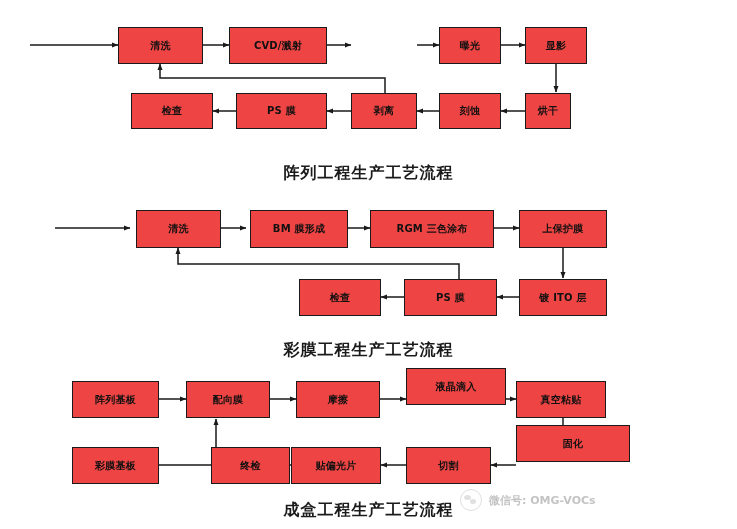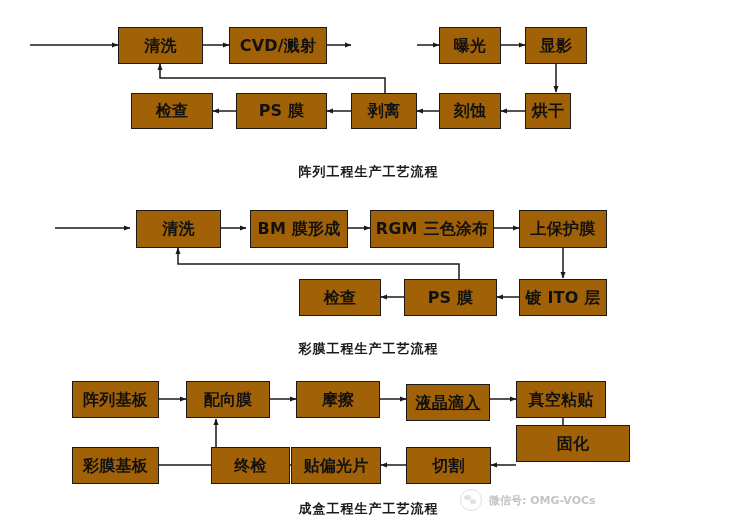--- a/index.html
+++ b/index.html
@@ -10,37 +10,37 @@
     overflow:hidden;
     position:relative;
   }
   #page{position:absolute;left:0;top:0;width:737px;height:529px;}
 
   .svg-layer{position:absolute;left:0;top:0;width:737px;height:529px;}
 
   .node{
     position:absolute;
     box-sizing:border-box;
-    background:#a16207;
+    background:#ef4444;
     border:1.6px solid #1a1a1a;
     display:flex;align-items:center;justify-content:center;
     color:#111111;
-    font-size:16px;
+    font-size:10px;
     font-weight:700;
     letter-spacing:.2px;
     white-space:nowrap;
     line-height:1;
   }
   .node span{display:inline-block;}
 
   .caption{
     position:absolute;
     color:#1b1b1b;
     font-weight:700;
-    font-size:13px;
+    font-size:16px;
     letter-spacing:1px;
     white-space:nowrap;
     text-align:center;
   }
 
   .watermark{
     position:absolute;
     display:flex;align-items:center;gap:7px;
     color:#b9b9b9;
     font-size:11px;
@@ -178,21 +178,21 @@
 
   <div class="node" style="left:72px;top:381px;width:87px;height:37px;">
     <span>阵列基板</span>
   </div>
   <div class="node" style="left:186px;top:381px;width:84px;height:37px;">
     <span>配向膜</span>
   </div>
   <div class="node" style="left:296px;top:381px;width:84px;height:37px;">
     <span>摩擦</span>
   </div>
-  <div class="node" style="left:406px;top:384px;width:84px;height:37px;text-decoration:underline;">
+  <div class="node" style="left:406px;top:368px;width:100px;height:37px;">
     <span>液晶滴入</span>
   </div>
   <div class="node" style="left:516px;top:381px;width:90px;height:37px;">
     <span>真空粘贴</span>
   </div>
 
   <div class="node" style="left:516px;top:425px;width:114px;height:37px;">
     <span>固化</span>
   </div>
   <div class="node" style="left:406px;top:447px;width:85px;height:37px;">

